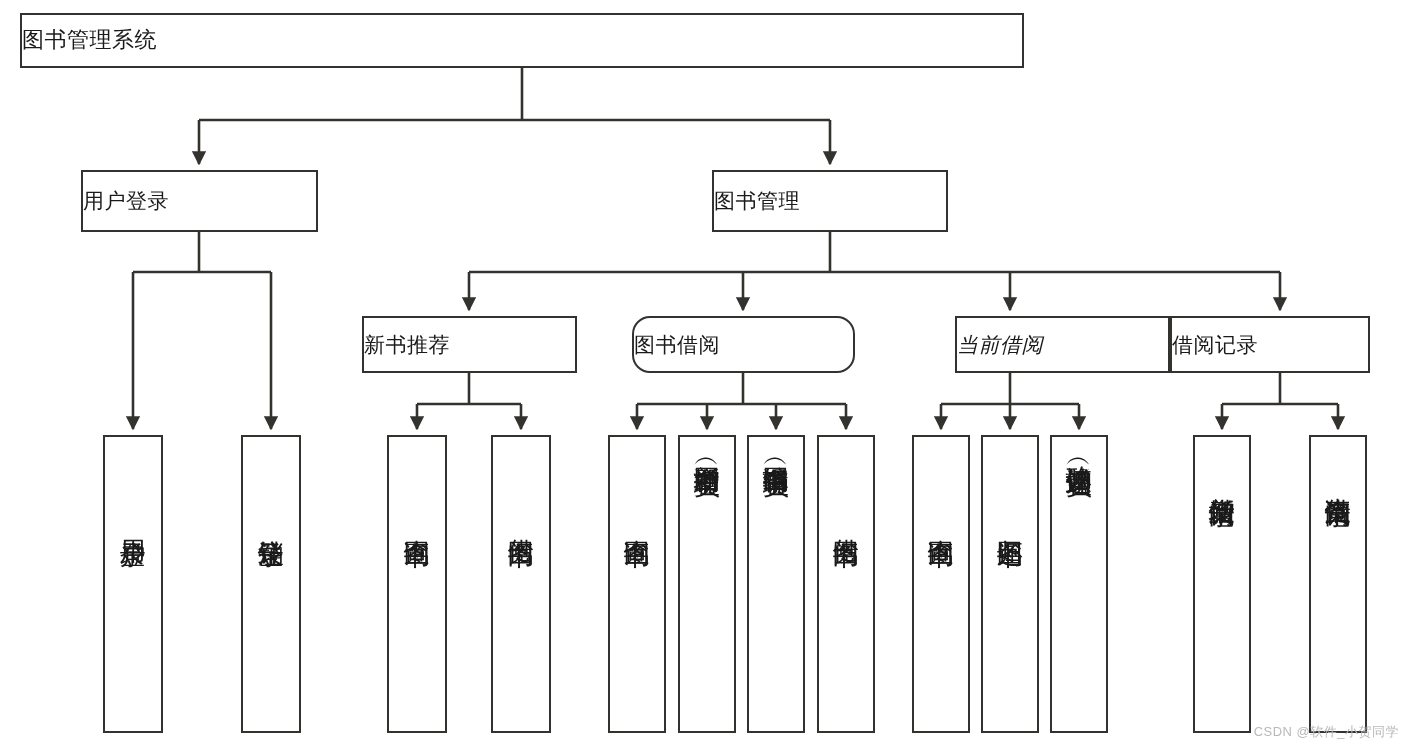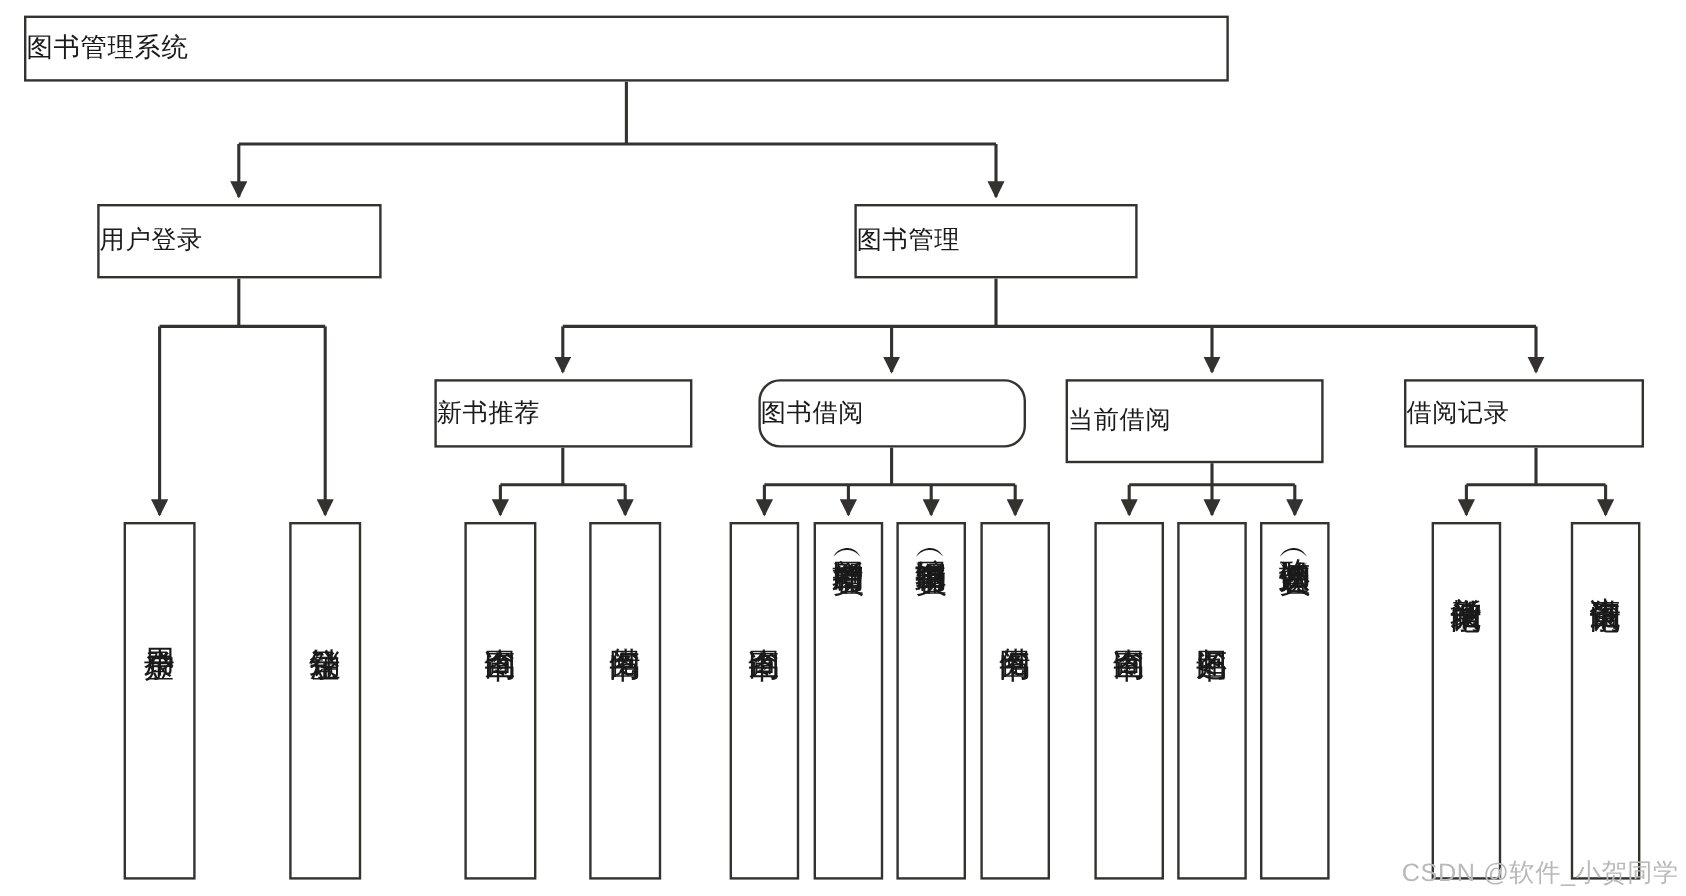--- a/index.html
+++ b/index.html
@@ -58,21 +58,21 @@
     text-orientation: upright;
     font-size: 26px;
     line-height: 1.02;
     letter-spacing: 1px;
     white-space: nowrap;
   }
   .watermark {
     position: absolute;
     right: 6px;
     bottom: 6px;
-    font-size: 21px;
+    font-size: 13px;
     color: #b9b9b9;
     letter-spacing: 0.5px;
     white-space: nowrap;
     pointer-events: none;
   }
 </style>
 </head>
 <body>
 
 <div id="diagram-root">
@@ -143,21 +143,21 @@
   </div>
 
   <div class="node horizontal" style="left:362px; top:316px; width:215px; height:57px;">
     <span class="node-label">新书推荐</span>
   </div>
 
   <div class="node horizontal" style="left:632px; top:316px; width:223px; height:57px;border-radius:18px;">
     <span class="node-label">图书借阅</span>
   </div>
 
-  <div class="node horizontal" style="left:888px; top:316px; width:215px; height:70px;">
+  <div class="node horizontal" style="left:955px; top:316px; width:215px; height:57px;font-style:italic;">
     <span class="node-label">当前借阅</span>
   </div>
 
   <div class="node horizontal" style="left:1170px; top:316px; width:200px; height:57px;">
     <span class="node-label">借阅记录</span>
   </div>
 
   <div class="node vertical" style="left:103px; top:435px; width:60px; height:298px; padding-top:82px;">
     <span class="node-label">用户登录</span>
   </div>

